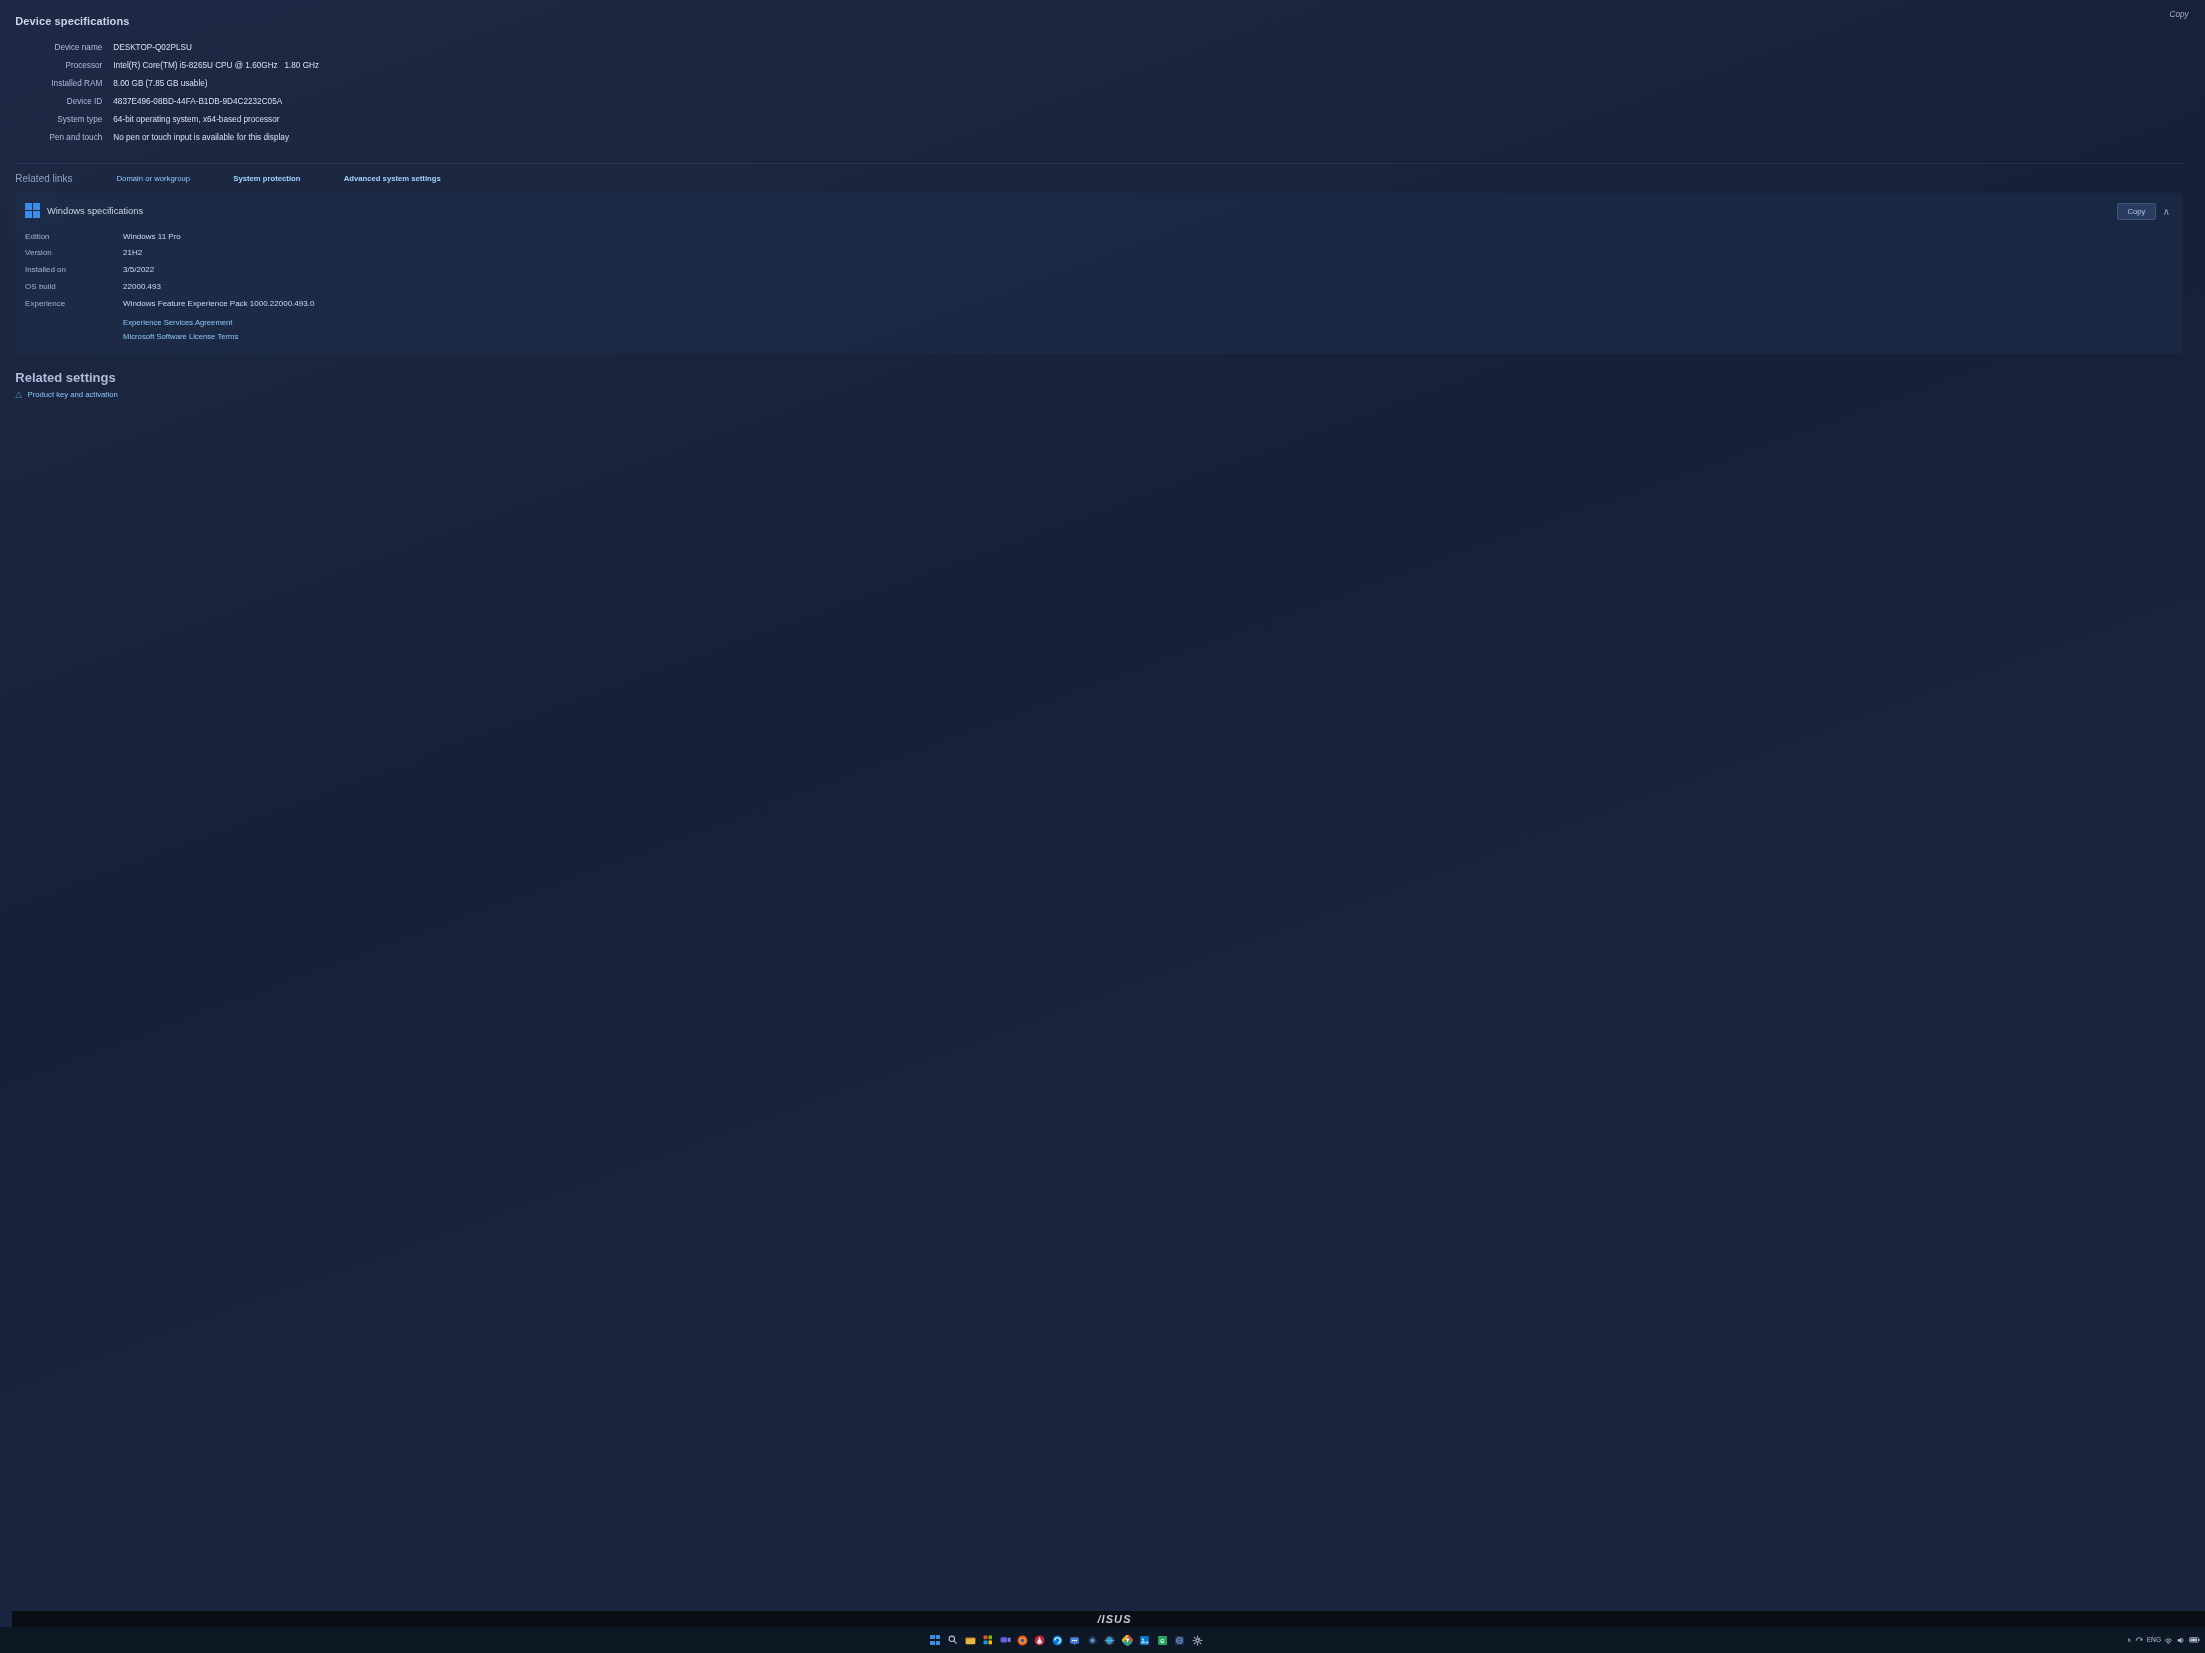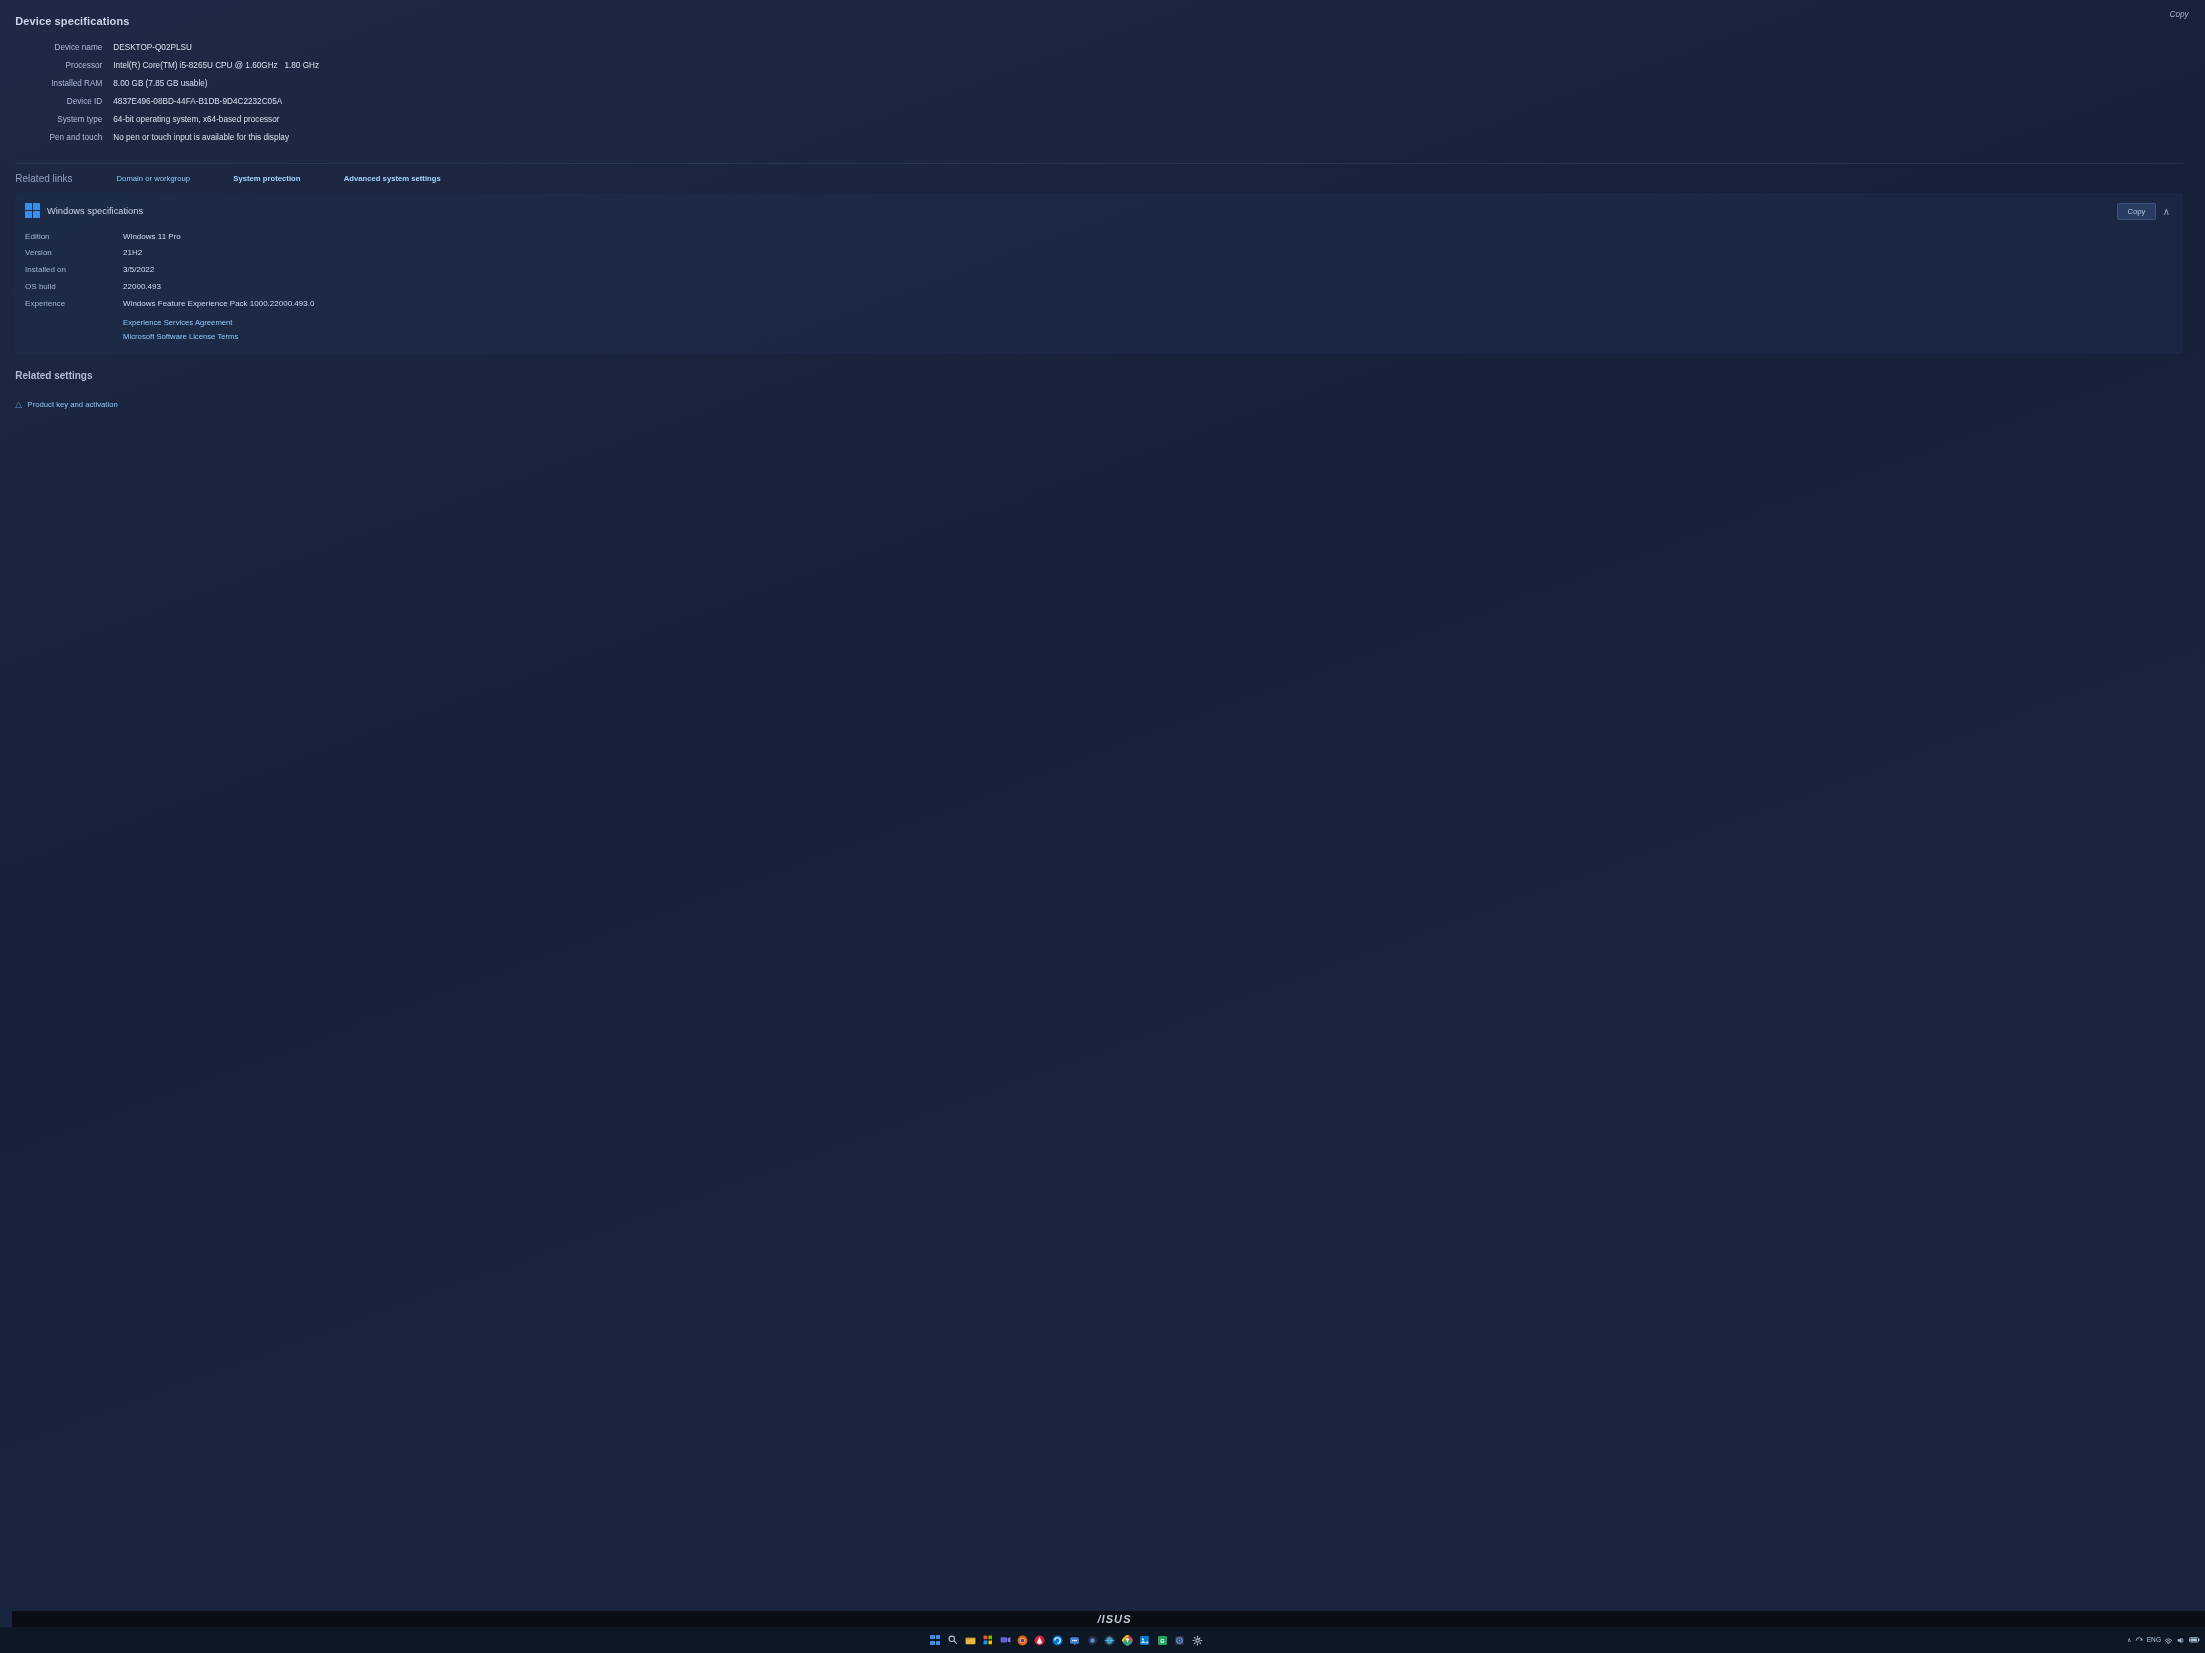--- a/index.html
+++ b/index.html
@@ -197,24 +197,24 @@
       cursor: pointer;
       text-decoration: none;
     }
 
     .related-settings {
       margin-top: 6.6px;
       padding-top: 6.6px;
     }
 
     .related-settings-title {
-      font-size: 10px;
+      font-size: 13px;
       font-weight: 600;
       color: #b0bcd8;
-      margin-bottom: 17px;
+      margin-bottom: 3px;
     }
 
     .related-settings-item {
       display: flex;
       align-items: center;
       gap: 5.5px;
       font-size: 7.7px;
       color: #8dc8f8;
       cursor: pointer;
       padding: 1.1px 0;

